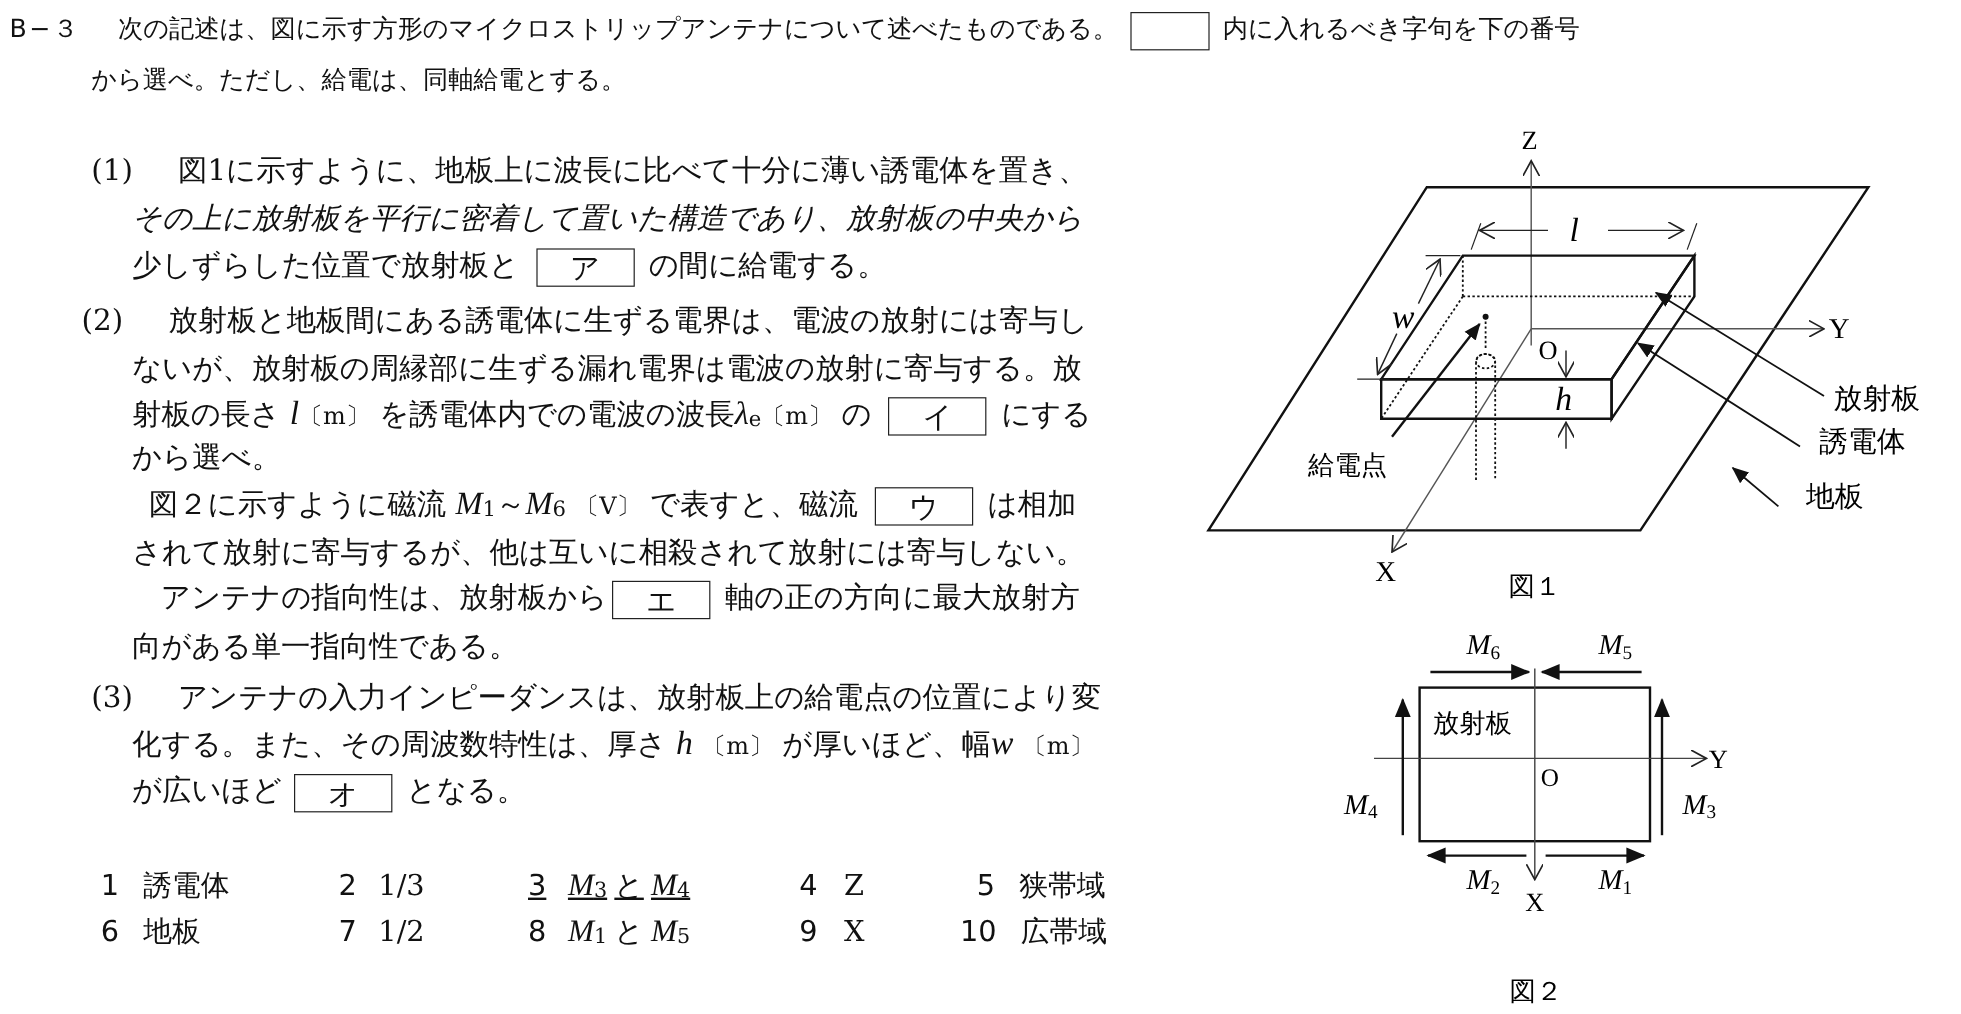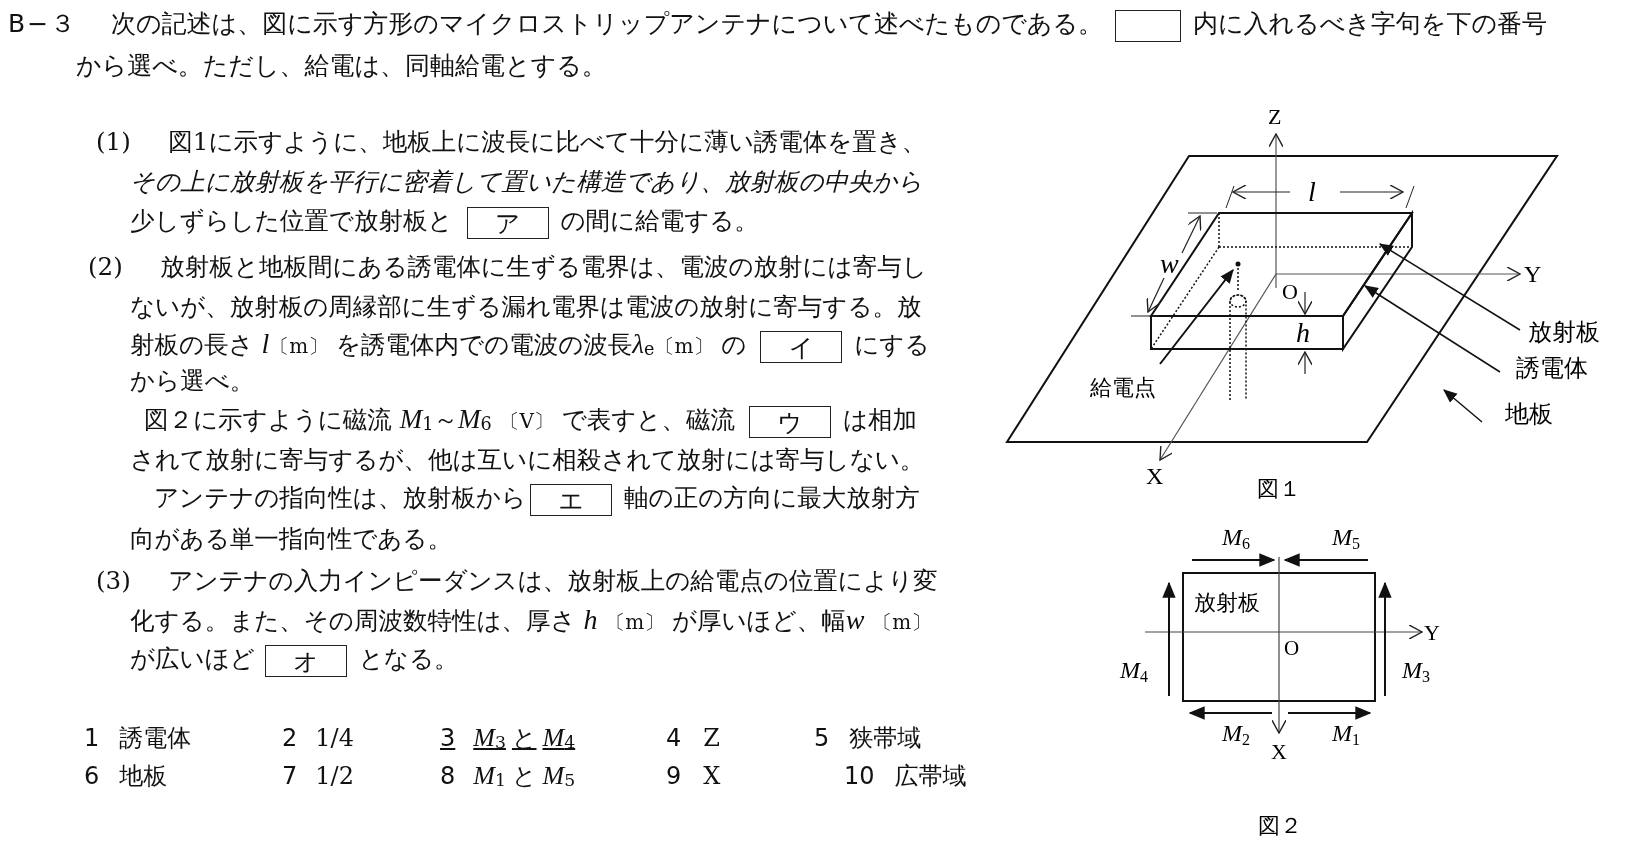--- a/index.html
+++ b/index.html
@@ -1,21 +1,21 @@
 <!DOCTYPE html>
 <html><head>
 <meta charset="utf-8">
 <style>
   html, body { margin:0; padding:0; background:#ffffff; }
   body { width:1634px; height:845px; position:relative; overflow:hidden;
          font-family:"DejaVu Serif","Liberation Serif",serif; color:#111; }
   .abs { position:absolute; white-space:nowrap; }
-  .hdr { font-size:25px; line-height:36px; }
+  .hdr { font-size:21px; line-height:36px; }
   .qno { font-family:"DejaVu Sans","Liberation Sans",sans-serif; font-weight:normal; letter-spacing:2px; }
-  .line { font-size:24.5px; line-height:36px;margin-left:20px; }
+  .line { font-size:24.5px; line-height:36px; }
   .box { display:inline-block; border:1.5px solid #222; height:32px; line-height:32px;
          vertical-align:middle; text-align:center; margin:0 4px; box-sizing:border-box; }
   .box.blank { width:70px; }
   .box.ans { width:82px; }
   .it { font-style:italic; font-family:"Liberation Serif","DejaVu Serif",serif; }
   .sub { font-size:0.72em; vertical-align:-0.1em; }
   .choice { font-size:24px; line-height:36px; }
   .cnum { font-family:"DejaVu Sans","Liberation Sans",sans-serif; }
   svg text { font-family:"Liberation Serif","DejaVu Serif",serif; }
 </style>
@@ -78,30 +78,30 @@
   <span>が厚いほど、幅</span><span class="it" style="font-size:28px">w</span>
   <span style="font-size:20px">〔m〕</span>
 </div>
 <div class="abs line" style="left:110px; top:641px;">
   <span>が広いほど</span><span class="box ans" style="margin-left:10px;margin-right:12px;">オ</span><span>となる。</span>
 </div>
 
 <div>
 
   <div class="abs choice" style="left:84px; top:720px;"><span class="cnum">1</span><span style="display:inline-block;width:20px"></span><span>誘電体</span></div>
-  <div class="abs choice" style="left:282px; top:720px;"><span class="cnum">2</span><span style="display:inline-block;width:18px"></span><span>1/4</span></div>
+  <div class="abs choice" style="left:282px; top:720px;"><span class="cnum">2</span><span style="display:inline-block;width:18px"></span><span>1/3</span></div>
   <div class="abs choice" style="left:440px; top:720px;text-decoration:underline;"><span class="cnum">3</span><span style="display:inline-block;width:18px"></span><span class="it" style="font-size:26px">M</span><span class="sub">3</span><span style="margin:0 6px">と</span><span class="it" style="font-size:26px">M</span><span class="sub">4</span></div>
   <div class="abs choice" style="left:666px; top:720px;"><span class="cnum">4</span><span style="display:inline-block;width:22px"></span><span>Z</span></div>
   <div class="abs choice" style="left:814px; top:720px;"><span class="cnum">5</span><span style="display:inline-block;width:20px"></span><span>狭帯域</span></div>
 
   <div class="abs choice" style="left:84px; top:758px;"><span class="cnum">6</span><span style="display:inline-block;width:20px"></span><span>地板</span></div>
   <div class="abs choice" style="left:282px; top:758px;"><span class="cnum">7</span><span style="display:inline-block;width:18px"></span><span>1/2</span></div>
   <div class="abs choice" style="left:440px; top:758px;"><span class="cnum">8</span><span style="display:inline-block;width:18px"></span><span class="it" style="font-size:26px">M</span><span class="sub">1</span><span style="margin:0 6px">と</span><span class="it" style="font-size:26px">M</span><span class="sub">5</span></div>
   <div class="abs choice" style="left:666px; top:758px;"><span class="cnum">9</span><span style="display:inline-block;width:22px"></span><span>X</span></div>
-  <div class="abs choice" style="left:800px; top:758px;margin-left:44px;"><span class="cnum">10</span><span style="display:inline-block;width:20px"></span><span>広帯域</span></div>
+  <div class="abs choice" style="left:800px; top:758px;"><span class="cnum">10</span><span style="display:inline-block;width:20px"></span><span>広帯域</span></div>
 </div>
 
 <svg class="abs" style="left:1000px; top:90px;" width="634" height="420" viewBox="0 0 634 420">
   <defs>
     <marker id="openArrow" viewBox="0 0 12 12" refX="11" refY="6" markerWidth="14" markerHeight="14" orient="auto-start-reverse" markerUnits="userSpaceOnUse">
       <path d="M0,0 L11,6 L0,12" fill="none" stroke="#222" stroke-width="1.2"></path>
     </marker>
     <marker id="solidArrow" viewBox="0 0 12 12" refX="11" refY="6" markerWidth="14" markerHeight="14" orient="auto" markerUnits="userSpaceOnUse">
       <path d="M0,1 L12,6 L0,11 Z" fill="#111"></path>
     </marker>

